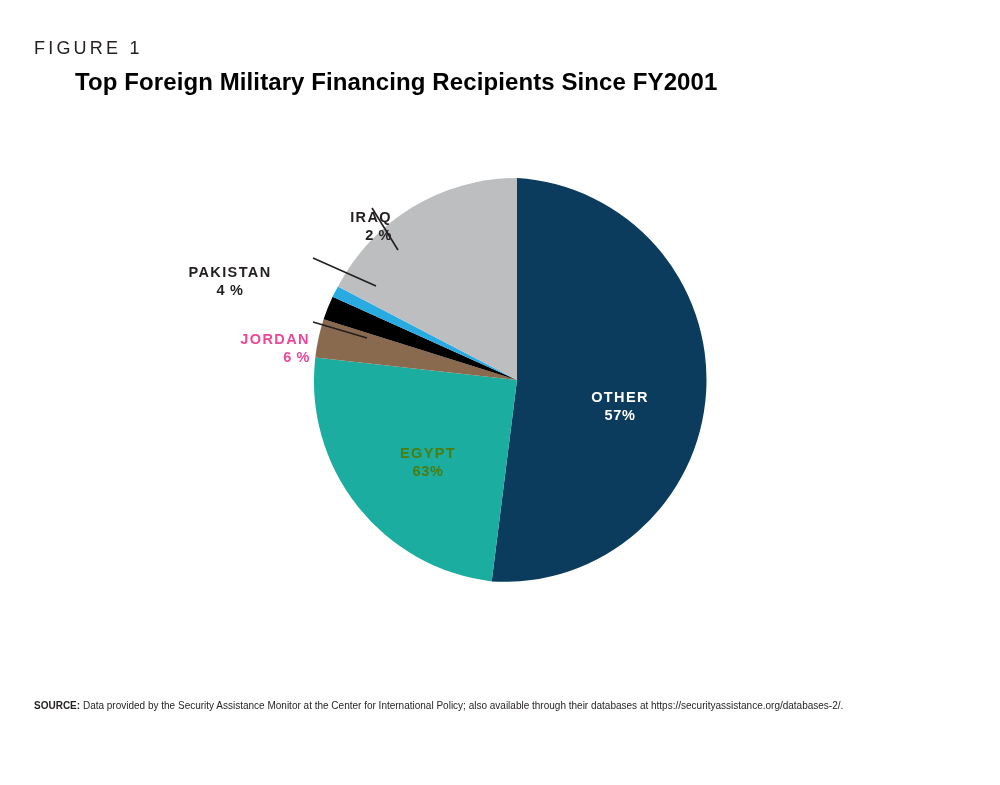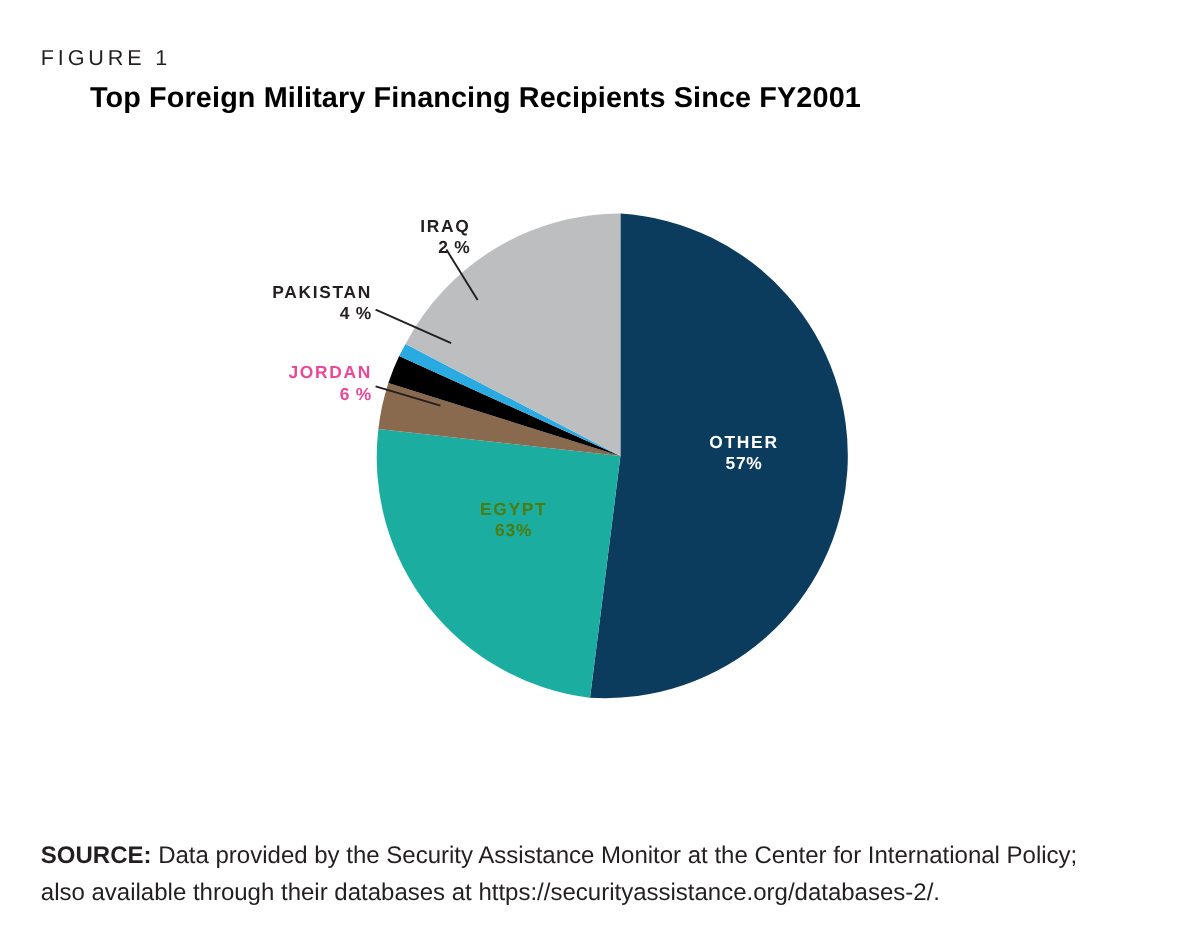--- a/index.html
+++ b/index.html
@@ -44,46 +44,47 @@
   svg.pie {
     position: absolute;
     left: 0;
     top: 0;
   }
   .slice-label {
     position: absolute;
     text-align: center;
     line-height: 1.25;
     pointer-events: none;
+    margin-top: 28px;
   }
   .slice-label .name {
     font-size: 14.5px;
     font-weight: bold;
     letter-spacing: 1.4px;
     display: block;
   }
   .slice-label .val {
     font-size: 14.5px;
     font-weight: bold;
     letter-spacing: 0.6px;
     display: block;
   }
   .lbl-israel { left: 540px; top: 250px; width: 160px; color: #ffffff; }
   .lbl-egypt  { left: 348px; top: 306px; width: 160px; color: #4d7c0f; }
   .lbl-other  { left: 390px; top: 114px; width: 160px; color: #231f20; }
   .lbl-jordan { left: 150px; top: 192px; width: 160px; color: #ec4899; text-align: right; }
-  .lbl-pakistan { left: 150px; top: 125px; width: 160px; color: #231f20; text-align: right; }
+  .lbl-pakistan { left: 150px; top: 125px; width: 160px; color: #231f20; }
   .lbl-iraq   { left: 232px; top: 70px; width: 160px; color: #231f20; text-align: right; }
 
   .source {
     position: absolute;
     left: 34px;
     top: 698px;
     width: 905px;
-    font-size: 20px;
+    font-size: 10px;
     line-height: 1.55;
     color: #231f20;
   }
   .source b { font-weight: bold; }
   .bottom-rule {
     position: absolute;
     left: 0;
     bottom: 0;
     width: 1000px;
     height: 10px;

